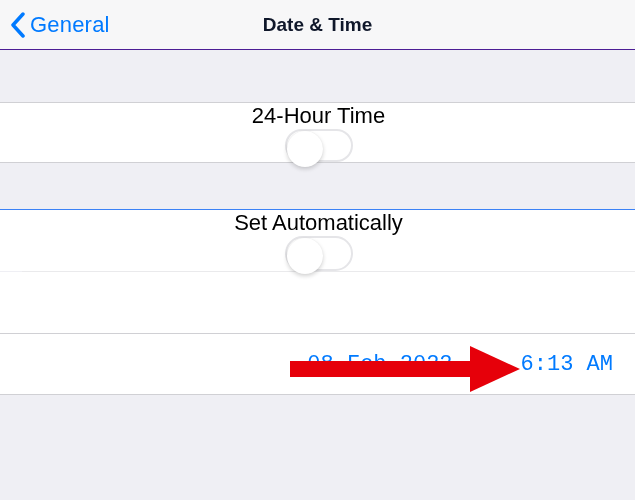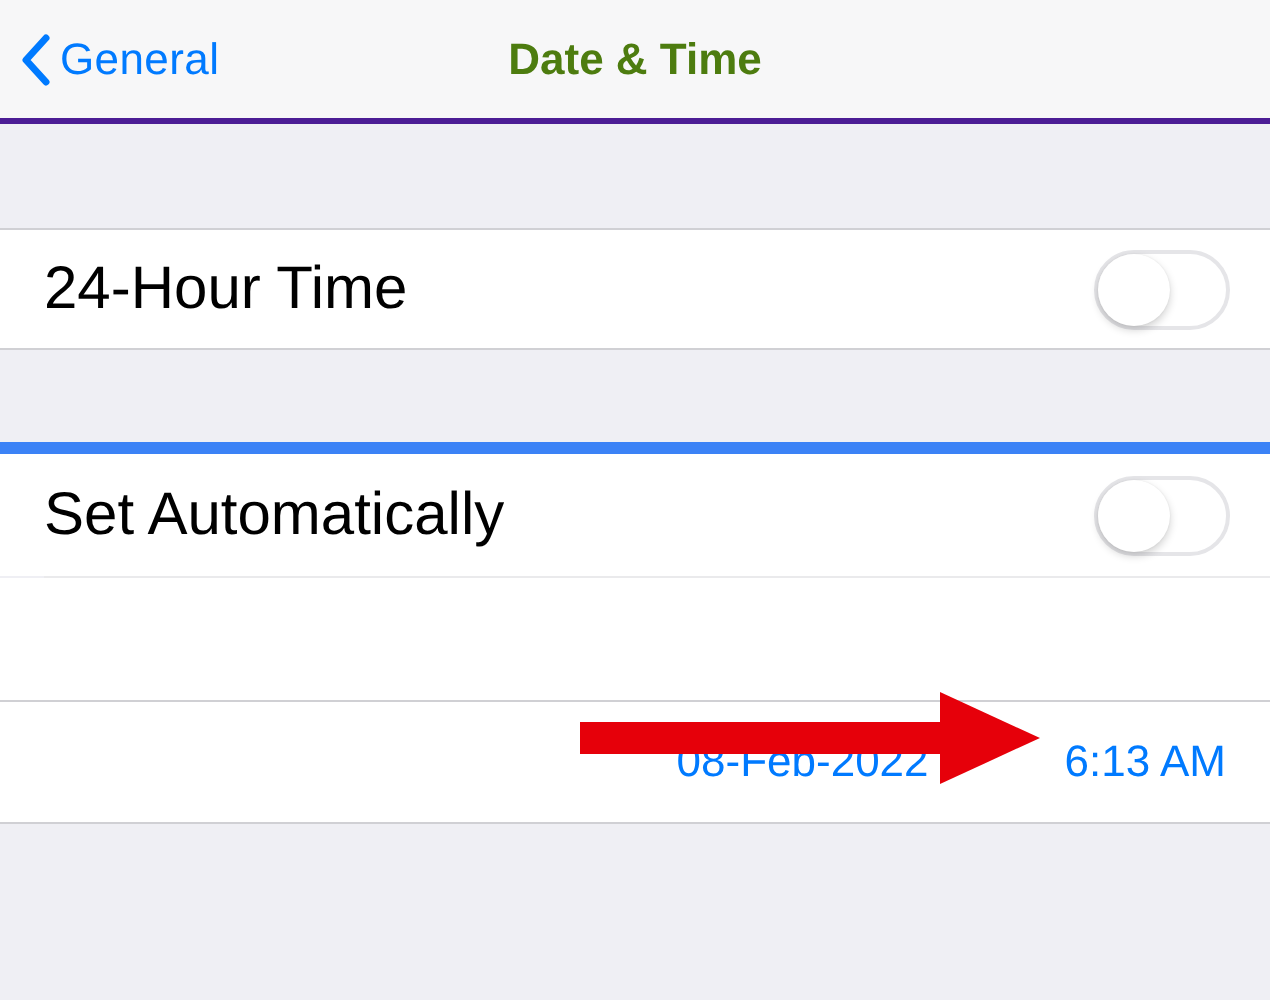--- a/index.html
+++ b/index.html
@@ -5,60 +5,61 @@
     * { margin: 0; padding: 0; box-sizing: border-box; }
     body {
       font-family: -apple-system, 'Helvetica Neue', Helvetica, Arial, sans-serif;
       background: #efeff4;
       width: 635px;
       height: 500px;
       overflow: hidden;
       position: relative;
     }
     .navbar {
-      height: 62px;
+      height: 50px;
       background: #f7f7f8;
-      border-bottom: 3px solid #4c1d95;
+      border-bottom: 1px solid #4c1d95;
       display: flex;
       align-items: center;
       position: relative;
     }
     .back {
       display: flex;
       align-items: center;
       color: #007aff;
       font-size: 22px;
       padding-left: 10px;
       cursor: pointer;
     }
     .back svg { margin-right: 4px; }
     .back-label { font-size: 22px; font-weight: 400; letter-spacing: 0.2px; }
     .title {
       position: absolute;
       left: 50%;
       transform: translateX(-50%);
-      font-size: 22px;
+      font-size: 19px;
       font-weight: 600;
-      color: #4d7c0f;
+      color: #0f172a;
     }
     .spacer-sm { height: 52px; }
     .spacer-sm2 { height: 46px; }
     .cell {
       background: #fff;
       height: 61px;
       display: flex;
       align-items: center;
       justify-content: space-between;
       padding: 0 20px 0 22px;
-      font-size: 30px;
+      font-size: 22px;
       color: #000;
       border-top: 1px solid #d0d0d4;
       border-bottom: 1px solid #d0d0d4;
+      flex-direction: column;
     }
-    .two { border-top: 6px solid #3b82f6; border-bottom: 1px solid #d0d0d4; }
+    .two { border-top: 1px solid #3b82f6; border-bottom: 1px solid #d0d0d4; }
     .two .cell { border-top: none; border-bottom: none; }
     .two .sep {
       height: 1px;
       background: #eaeaec;
       margin-left: 22px;
     }
     .cell-label { color: #000; }
     .switch {
       width: 68px;
       height: 40px;
@@ -87,20 +88,21 @@
     .chev { color: #c5c5c8; }
     .date-row {
       background: #fff;
       height: 61px;
       display: flex;
       align-items: center;
       padding: 0 22px;
       border-bottom: 1px solid #d0d0d4;
       font-size: 22px;
       color: #007aff;
+      font-family: Liberation Mono, monospace;
     }
     .date-row .date { margin-left: auto; margin-right: 68px; }
     .date-row .time { }
     .arrow {
       position: absolute;
       left: 290px;
       top: 344px;
       z-index: 5;
       pointer-events: none;
     }

